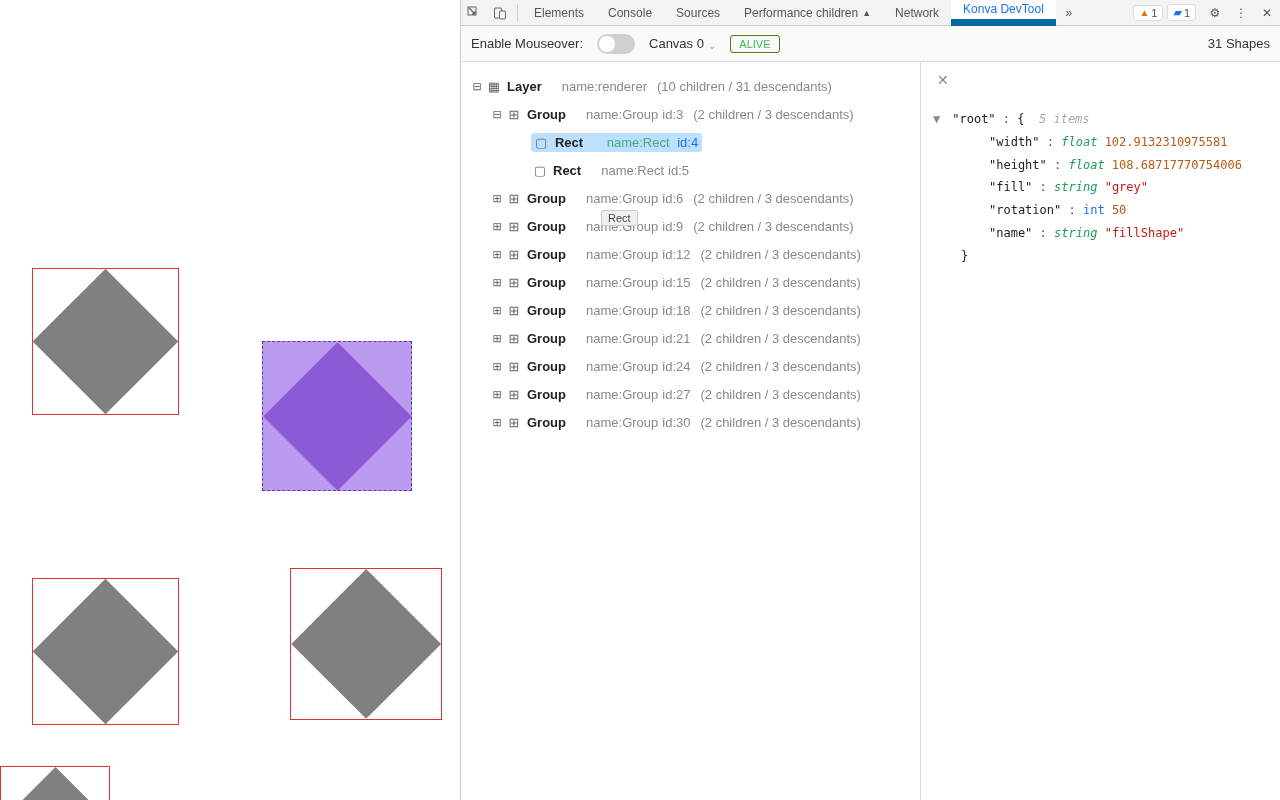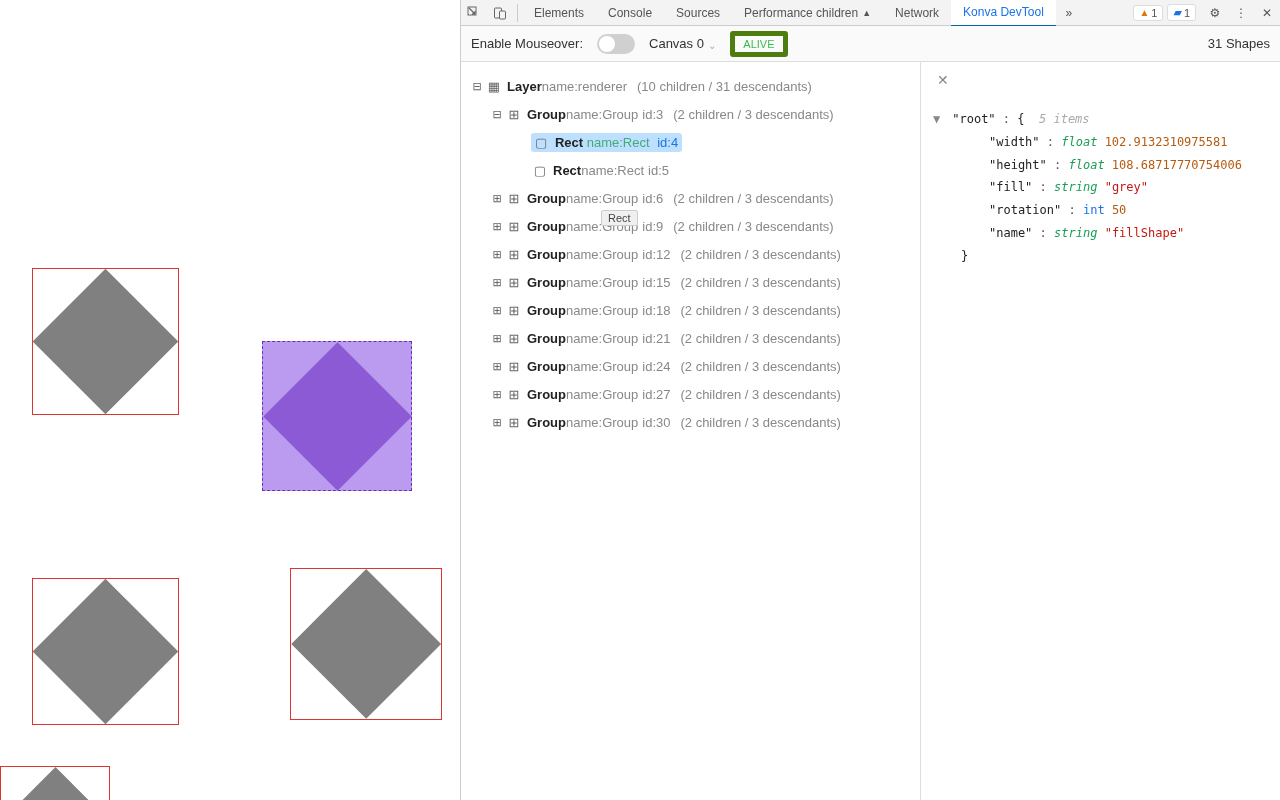--- a/index.html
+++ b/index.html
@@ -11,46 +11,46 @@
 .shape-outline { position: absolute; inset: 0; border: 1px solid #d33; }
 .shape-outline.dashed { border: 1px dashed #6a2fb5; }
 .shape-fill { position: absolute; background: #808080; transform: rotate(45deg); }
 .highlight { position: absolute; inset: 0; background: #ba9bf0; }
 
 
 .devtools { flex: 1; display: flex; flex-direction: column; border-left: 1px solid #ccc; }
 .tabbar { display: flex; align-items: center; height: 26px; border-bottom: 1px solid #ccc; background: #f3f3f3; font-size: 12px; color: #555; }
 .tabbar .iconbtn { width: 26px; height: 26px; display: flex; align-items: center; justify-content: center; cursor: pointer; }
 .tabbar .tab { padding: 0 12px; height: 26px; display: flex; align-items: center; cursor: pointer; white-space: nowrap; gap: 4px; }
-.tabbar .tab.active { color: #1a73e8; border-bottom: 1px solid #0369a1; background: #fff; }
+.tabbar .tab.active { color: #1a73e8; border-bottom: 7px solid #0369a1; background: #fff; }
 .tabbar .spacer { flex: 1; }
 .badge-group { display: flex; align-items: center; gap: 4px; padding: 0 6px; }
 .badge { display: flex; align-items: center; gap: 2px; padding: 1px 5px; border: 1px solid #ddd; border-radius: 3px; font-size: 11px; background: #fff; }
 .tri-warn { color: #e37400; font-size: 10px; }
 .chat-icon { color: #1a73e8; font-size: 11px; }
 
 
 .konva-bar { display: flex; align-items: center; height: 36px; padding: 0 10px; gap: 14px; border-bottom: 1px solid #ddd; background: #fafafa; font-size: 13px; }
 .konva-bar .label { font-weight: 500; color: #333; }
 .toggle { width: 38px; height: 20px; background: #d0d0d0; border-radius: 10px; position: relative; cursor: pointer; }
 .toggle::after { content: ""; position: absolute; left: 2px; top: 2px; width: 16px; height: 16px; background: #fff; border-radius: 50%; }
 .canvas-select { display: flex; align-items: flex-end; gap: 4px; cursor: pointer; color: #333; }
-.alive { border: 5px solid #4d7c0f; color: #3cba54; padding: 2px 8px; border-radius: 3px; font-size: 11px; font-weight: 500; }
+.alive { border: 1px solid #4d7c0f; color: #3cba54; padding: 2px 8px; border-radius: 3px; font-size: 11px; font-weight: 500; }
 .shapecount { color: #333; font-size: 13px; }
 
 
 .konva-body { flex: 1; display: flex; overflow: hidden; }
 .tree-pane { flex: 1; padding: 10px 0; overflow: auto; font-size: 13px; }
 .tree-row { display: flex; align-items: center; height: 28px; padding-left: 8px; cursor: pointer; white-space: nowrap; }
 .tree-row.sel .chip { background: #bde0ff; border-radius: 3px; }
 .tree-row .toggle-icon { width: 16px; text-align: center; color: #666; font-size: 11px; }
 .tree-row .comp-icon { width: 18px; text-align: center; color: #666; font-size: 13px; margin-right: 4px; }
 .tree-row .chip { padding: 2px 4px; }
 .tree-row .nodename { font-weight: 600; color: #222; }
-.tree-row .meta { color: #888; margin-left: 0; }
+.tree-row .meta { color: #888; margin-left: 20px; }
 .tree-row .idmeta { color: #888; margin-left: 4px; }
 .tree-row .idmeta.sel { color: #1a73e8; }
 .tree-row .children-meta { color: #888; margin-left: 10px; }
 .indent-1 { padding-left: 28px; }
 .indent-2 { padding-left: 54px; }
 .tooltip { position: absolute; background: #f0f0f0; border: 1px solid #ccc; padding: 1px 6px; font-size: 11px; color: #444; border-radius: 2px; }
 
 
 .props-pane { width: 360px; border-left: 1px solid #ddd; padding: 10px 12px; position: relative; font-size: 13px; }
 .close-x { position: absolute; top: 10px; left: 16px; color: #888; cursor: pointer; font-size: 14px; }

